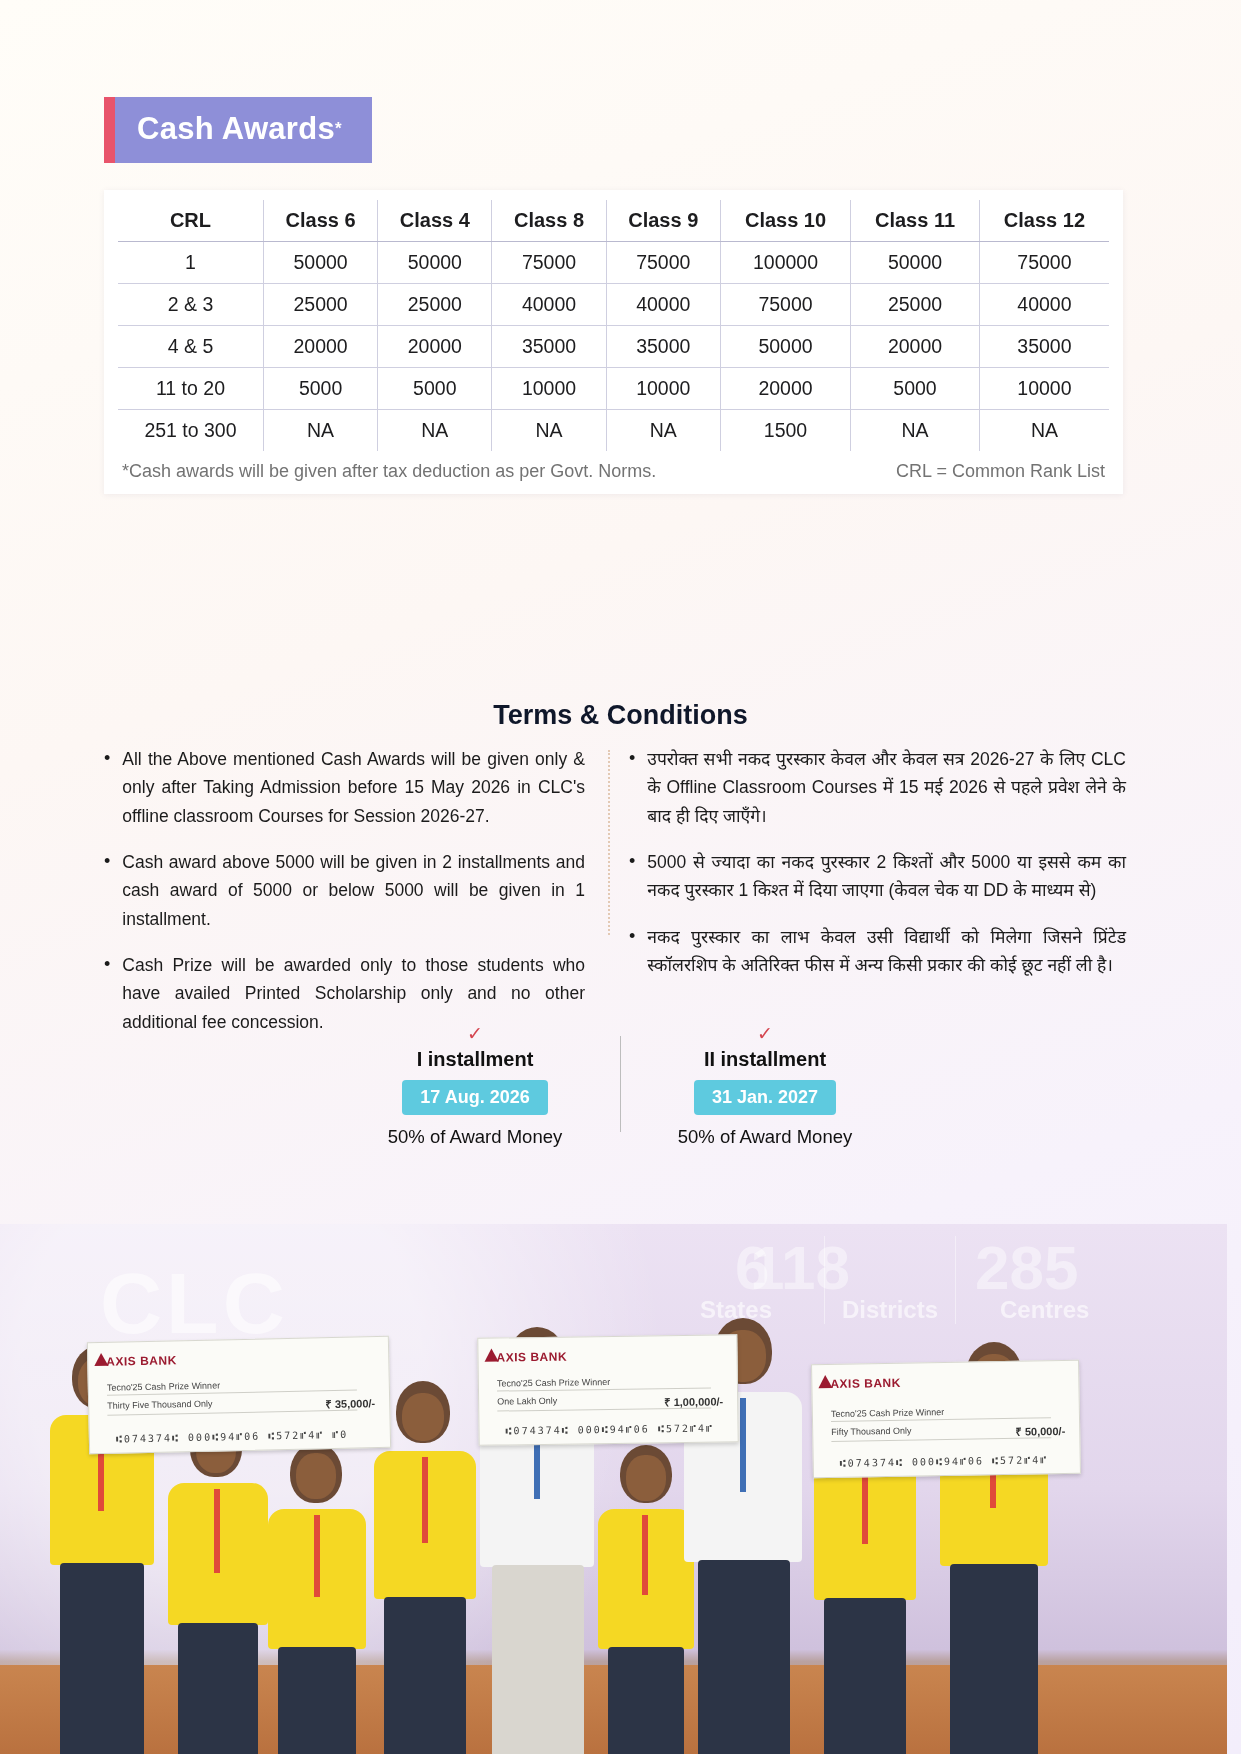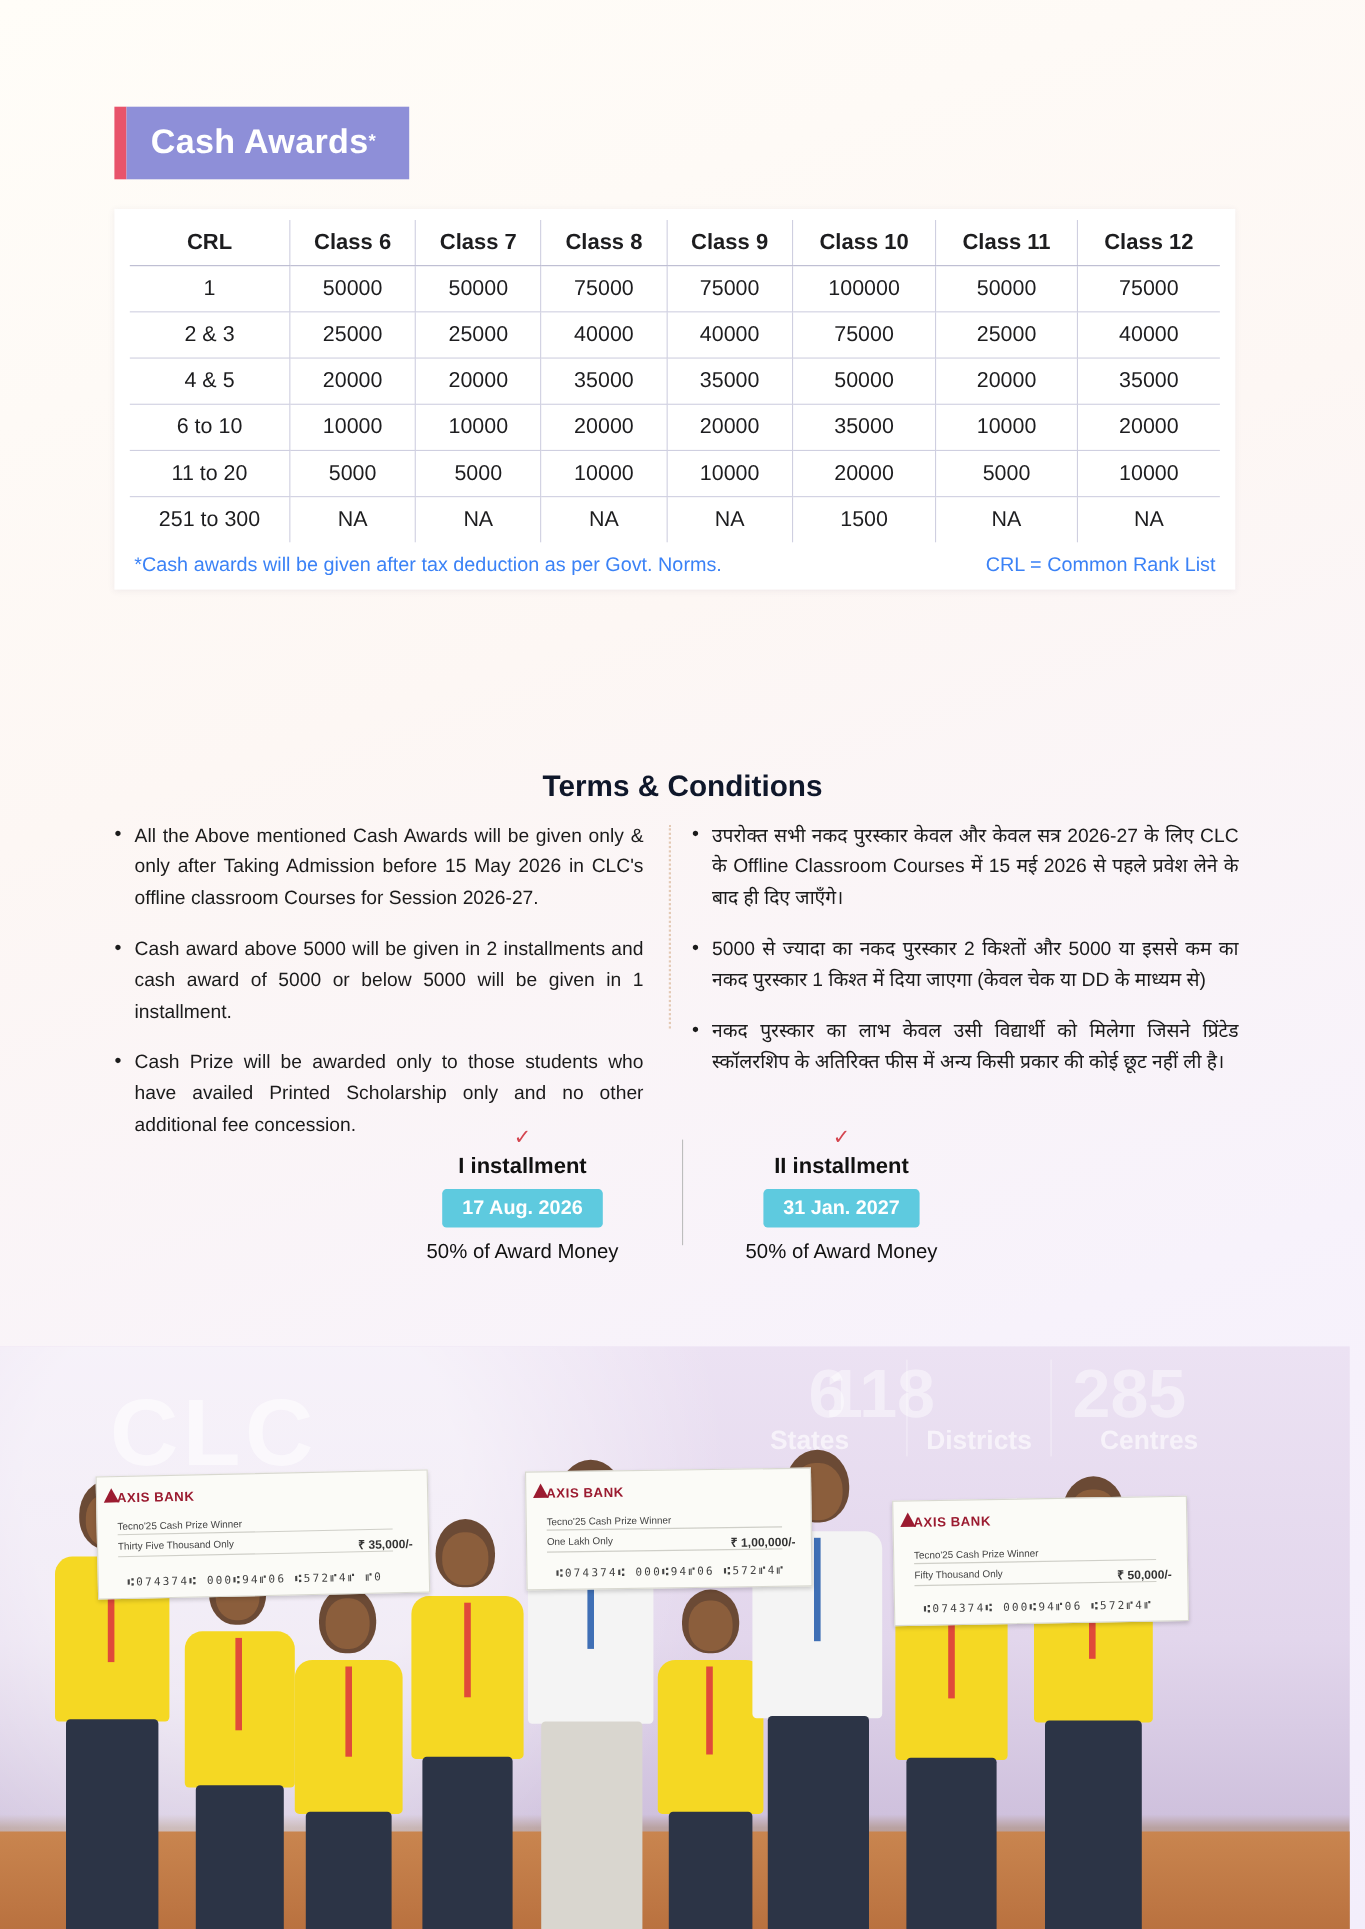--- a/index.html
+++ b/index.html
@@ -31,21 +31,21 @@
   th,td{
     text-align:center;font-size:19.5px;color:#1d1d1f;
     padding:9px 4px;border-bottom:1px solid #cfcfe0;border-right:1px solid #cfcfe0;
     font-weight:normal;
   }
   th{font-weight:bold;font-size:20px;border-bottom:1px solid #b9b9cf;}
   tr td:last-child,tr th:last-child{border-right:none;}
   tbody tr:last-child td{border-bottom:none;}
   th:first-child,td:first-child{border-right:1px solid #cfcfe0;}
   .footnote-row{display:flex;justify-content:space-between;padding:10px 4px 0 4px;}
-  .footnote-row span{font-size:18px;color:#3b82f6;}
+  .footnote-row span{font-size:18px;color:#737373;}
 
   
   .terms-title{
     position:absolute;left:0;top:700px;width:1241px;text-align:center;
     font-size:27px;font-weight:bold;color:#0f172a;
   }
   .terms-cols{position:absolute;left:104px;top:745px;width:1022px;display:flex;gap:28px;}
   .col{width:497px;position:relative;}
   .col.left{padding-right:16px;box-sizing:border-box;}
   .divider{
@@ -114,21 +114,21 @@
         <sup>*</sup>
     </div>
   </div>
 
   <div class="table-card">
     <table>
       <thead>
           <tr id="thead-row">
             <th>CRL</th>
             <th>Class 6</th>
-            <th>Class 7</th>
+            <th>Class 4</th>
             <th>Class 8</th>
             <th>Class 9</th>
             <th>Class 10</th>
             <th>Class 11</th>
             <th>Class 12</th>
           </tr>
         </thead>
       <tbody id="tbody">
           <tr>
             <td>1</td>
@@ -152,30 +152,20 @@
           </tr>
           <tr>
             <td>4 &amp; 5</td>
             <td>20000</td>
             <td>20000</td>
             <td>35000</td>
             <td>35000</td>
             <td>50000</td>
             <td>20000</td>
             <td>35000</td>
-          </tr>
-          <tr>
-            <td>6 to 10</td>
-            <td>10000</td>
-            <td>10000</td>
-            <td>20000</td>
-            <td>20000</td>
-            <td>35000</td>
-            <td>10000</td>
-            <td>20000</td>
           </tr>
           <tr>
             <td>11 to 20</td>
             <td>5000</td>
             <td>5000</td>
             <td>10000</td>
             <td>10000</td>
             <td>20000</td>
             <td>5000</td>
             <td>10000</td>

